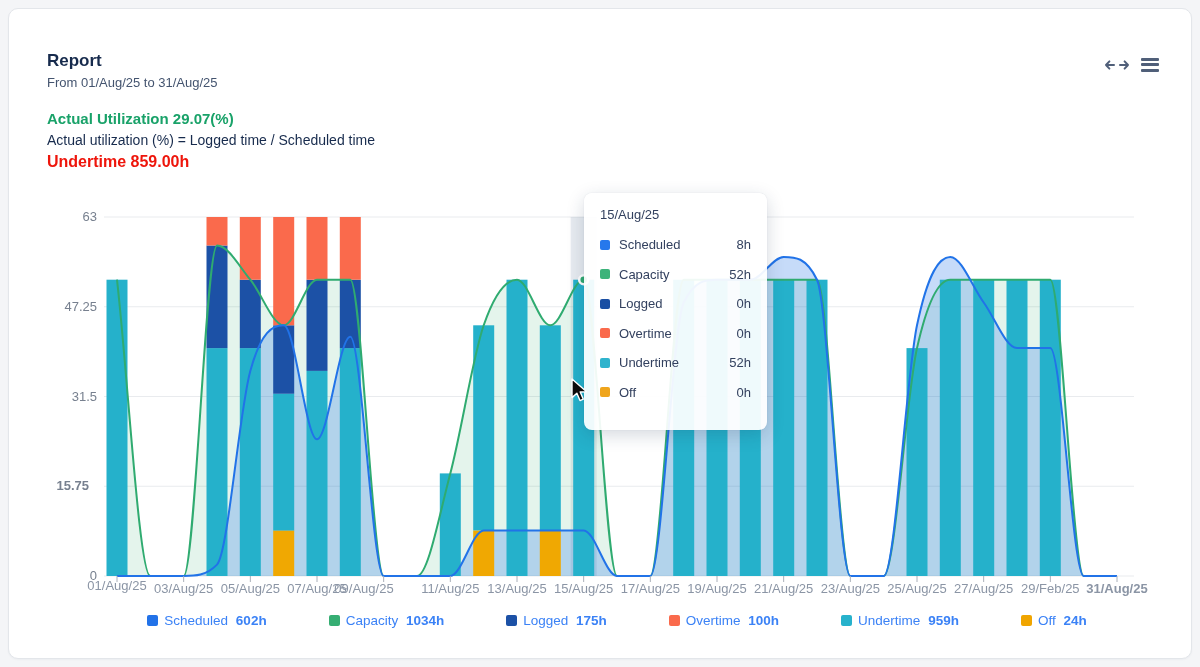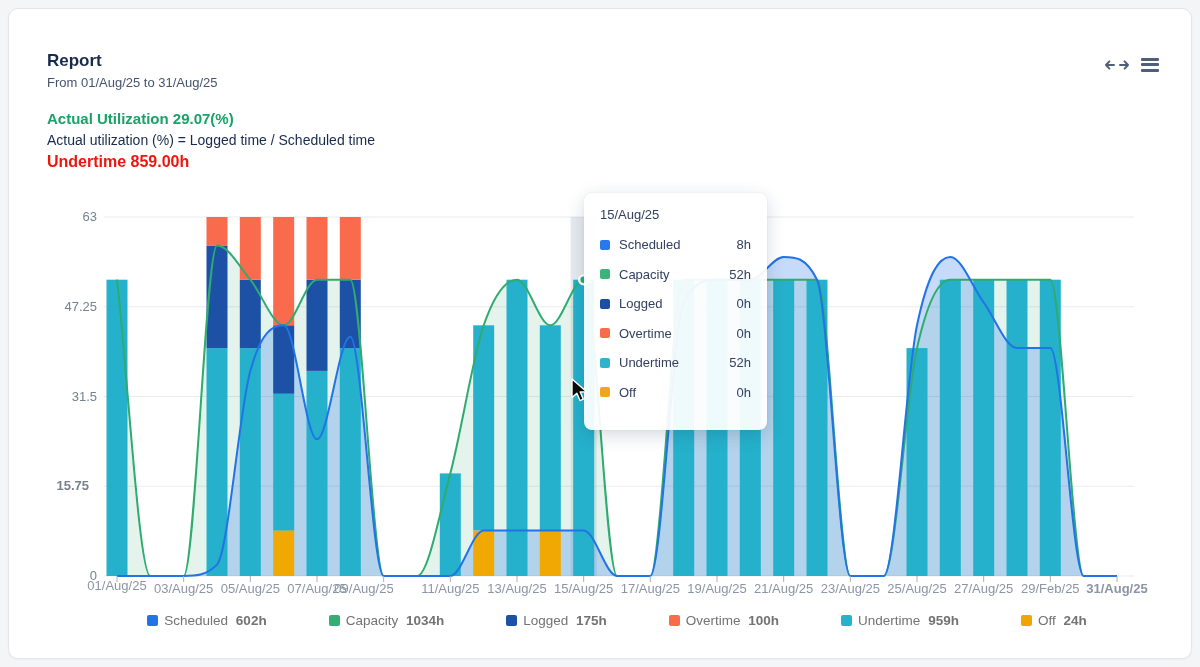--- a/index.html
+++ b/index.html
@@ -20,21 +20,21 @@
   .metric-f1    { position:absolute; left:38px; top:123px; font-size:14px; color:#172b4d; }
   .metric-red   { position:absolute; left:38px; top:144px; font-size:16px; font-weight:bold; color:#ee150b; }
   .metric-f2    { position:absolute; left:38px; top:166px; font-size:14px; color:#172b4d; }
 
   #chart { position:absolute; left:0; top:0; width:1200px; height:667px; }
   #plot-svg { position:absolute; left:95px; top:208px; overflow:visible; }
   .y-lbl { position:absolute; width:50px; text-align:right; font-size:13px; color:#77808f; }
   .x-lbl { position:absolute; width:80px; text-align:center; font-size:13px; color:#8b95a5; }
 
   #legend { position:absolute; left:0; top:604px; width:1200px; display:flex; justify-content:center; gap:46px; }
-  .lg-item { display:flex; align-items:center; font-size:13.5px; color:#737373; cursor:pointer;padding-left:16px; }
+  .lg-item { display:flex; align-items:center; font-size:13.5px; color:#3b82f6; cursor:pointer;padding-left:16px; }
   .lg-marker { width:11px; height:11px; border-radius:2px; margin-right:6px; flex:none; }
   .lg-item b { margin-left:4px; }
 
   #tooltip {
     position:absolute; left:575px; top:184px; width:183px; height:237px;
     background:rgba(255,255,255,0.93); border-radius:8px;
     box-shadow:0 5px 18px rgba(23,43,77,.18), 0 0 1px rgba(23,43,77,.18);
     padding:14px 16px 10px 16px; z-index:5;
   }
   #tooltip-title { font-size:13px; color:#33415f; margin-bottom:8px; }

